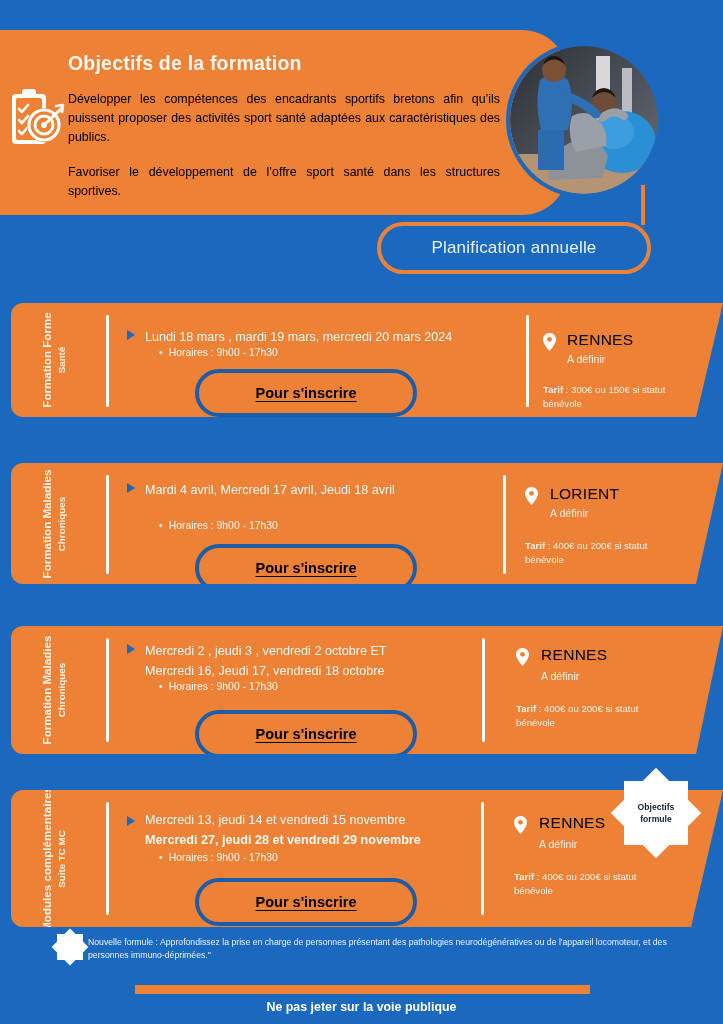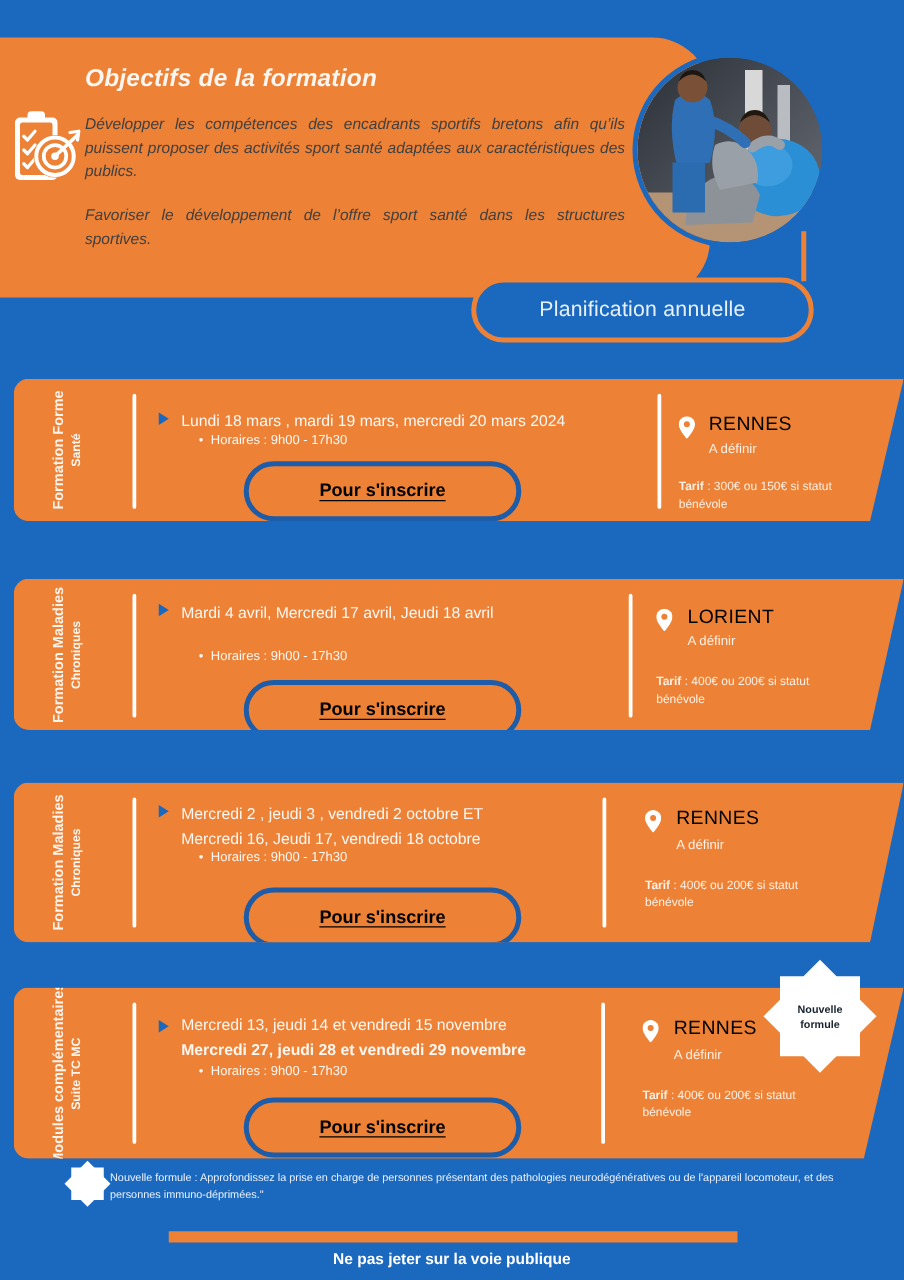--- a/index.html
+++ b/index.html
@@ -15,25 +15,24 @@
     font-family: "Liberation Sans", sans-serif;
     color: #ffffff;
   }
 
   
   .header-card {
     position: absolute;
     left: 0;
     top: 30px;
     width: 568px;
-    height: 208px;
+    height: 185px;
     background: #ed8136;
     border-top-right-radius: 46px;
     border-bottom-right-radius: 46px;
-    font-style: italic;
   }
   .header-title {
     position: absolute;
     left: 68px;
     top: 22px;
     font-size: 19.5px;
     font-weight: bold;
     letter-spacing: .2px;
     color: #fdf6f0;
   }
@@ -44,21 +43,21 @@
     width: 58px;
     height: 70px;
   }
   .header-body {
     position: absolute;
     left: 68px;
     top: 60px;
     width: 432px;
     font-size: 12.4px;
     line-height: 19px;
-    color: #404040;
+    color: #000000;
     text-align: justify;
   }
   .header-body p { margin: 0 0 16px 0; }
   .header-body p:last-child { margin-bottom: 0; }
 
   .photo {
     position: absolute;
     left: 510px;
     top: 46px;
     width: 148px;
@@ -464,21 +463,21 @@
   <div class="loc-price" style="left:503px;top:80px;">
     <b>Tarif</b><span> : 400€ ou 200€ si statut bénévole</span>
   </div>
 </div>
 
 <div class="badge">
   <div class="tail"></div>
   <div class="sq"></div>
   <div class="sq sq2"></div>
   <div class="txt">
-    <span>Nouvelle</span><br>
+    <span>Objectifs</span><br>
     <span>formule</span>
   </div>
 </div>
 
 <div class="footnote-star">
   <div class="sq"></div>
   <div class="sq sq2"></div>
 </div>
 <div class="footnote">Nouvelle formule : Approfondissez la prise en charge de personnes présentant des pathologies neurodégénératives ou de l'appareil locomoteur, et des personnes immuno-déprimées."</div>
 

